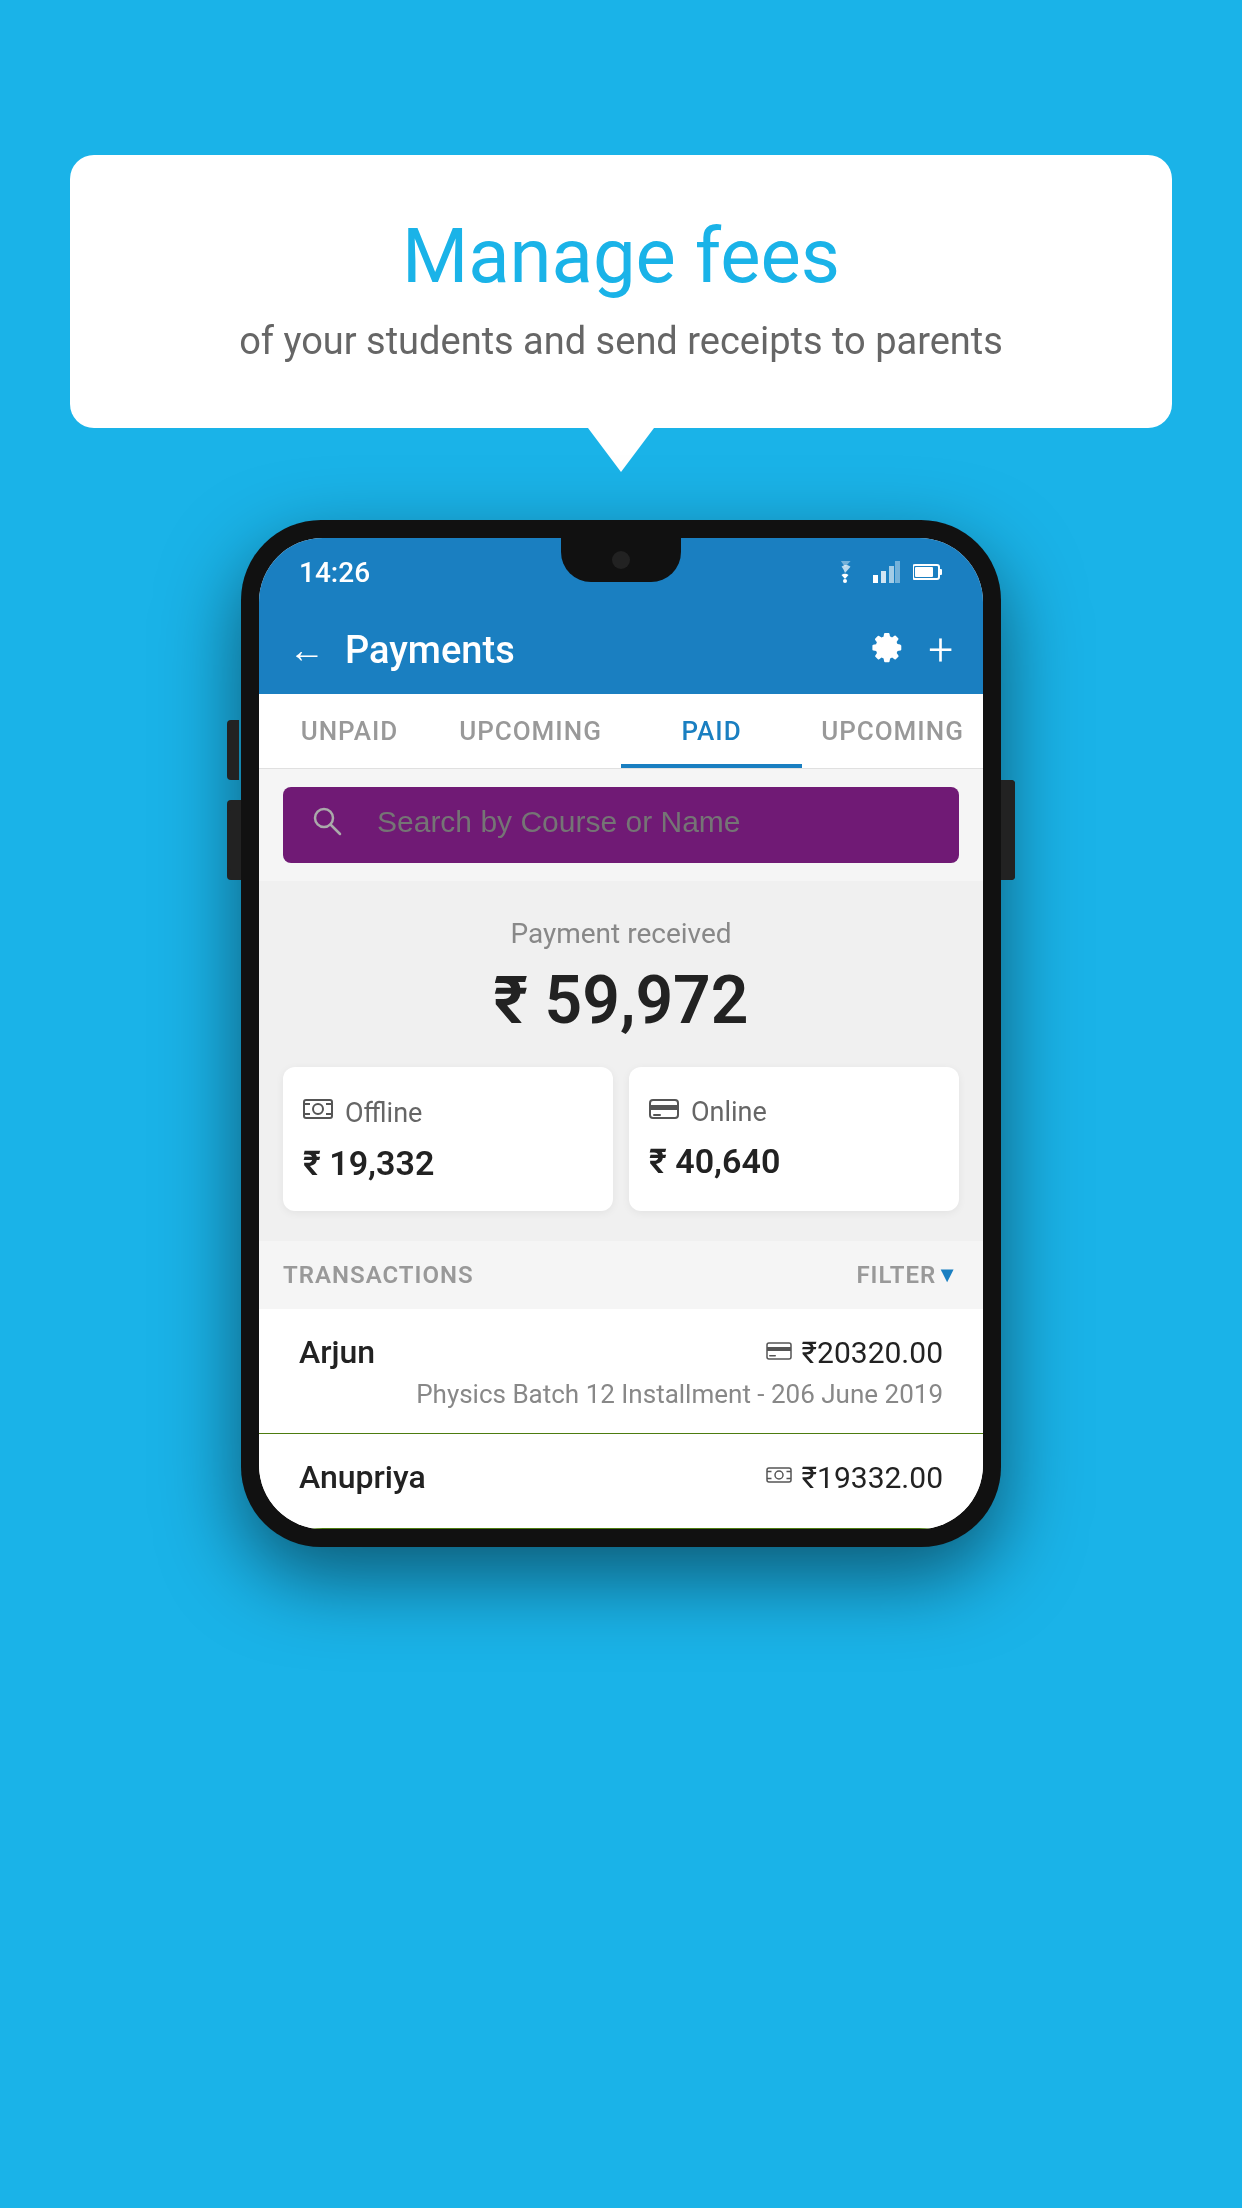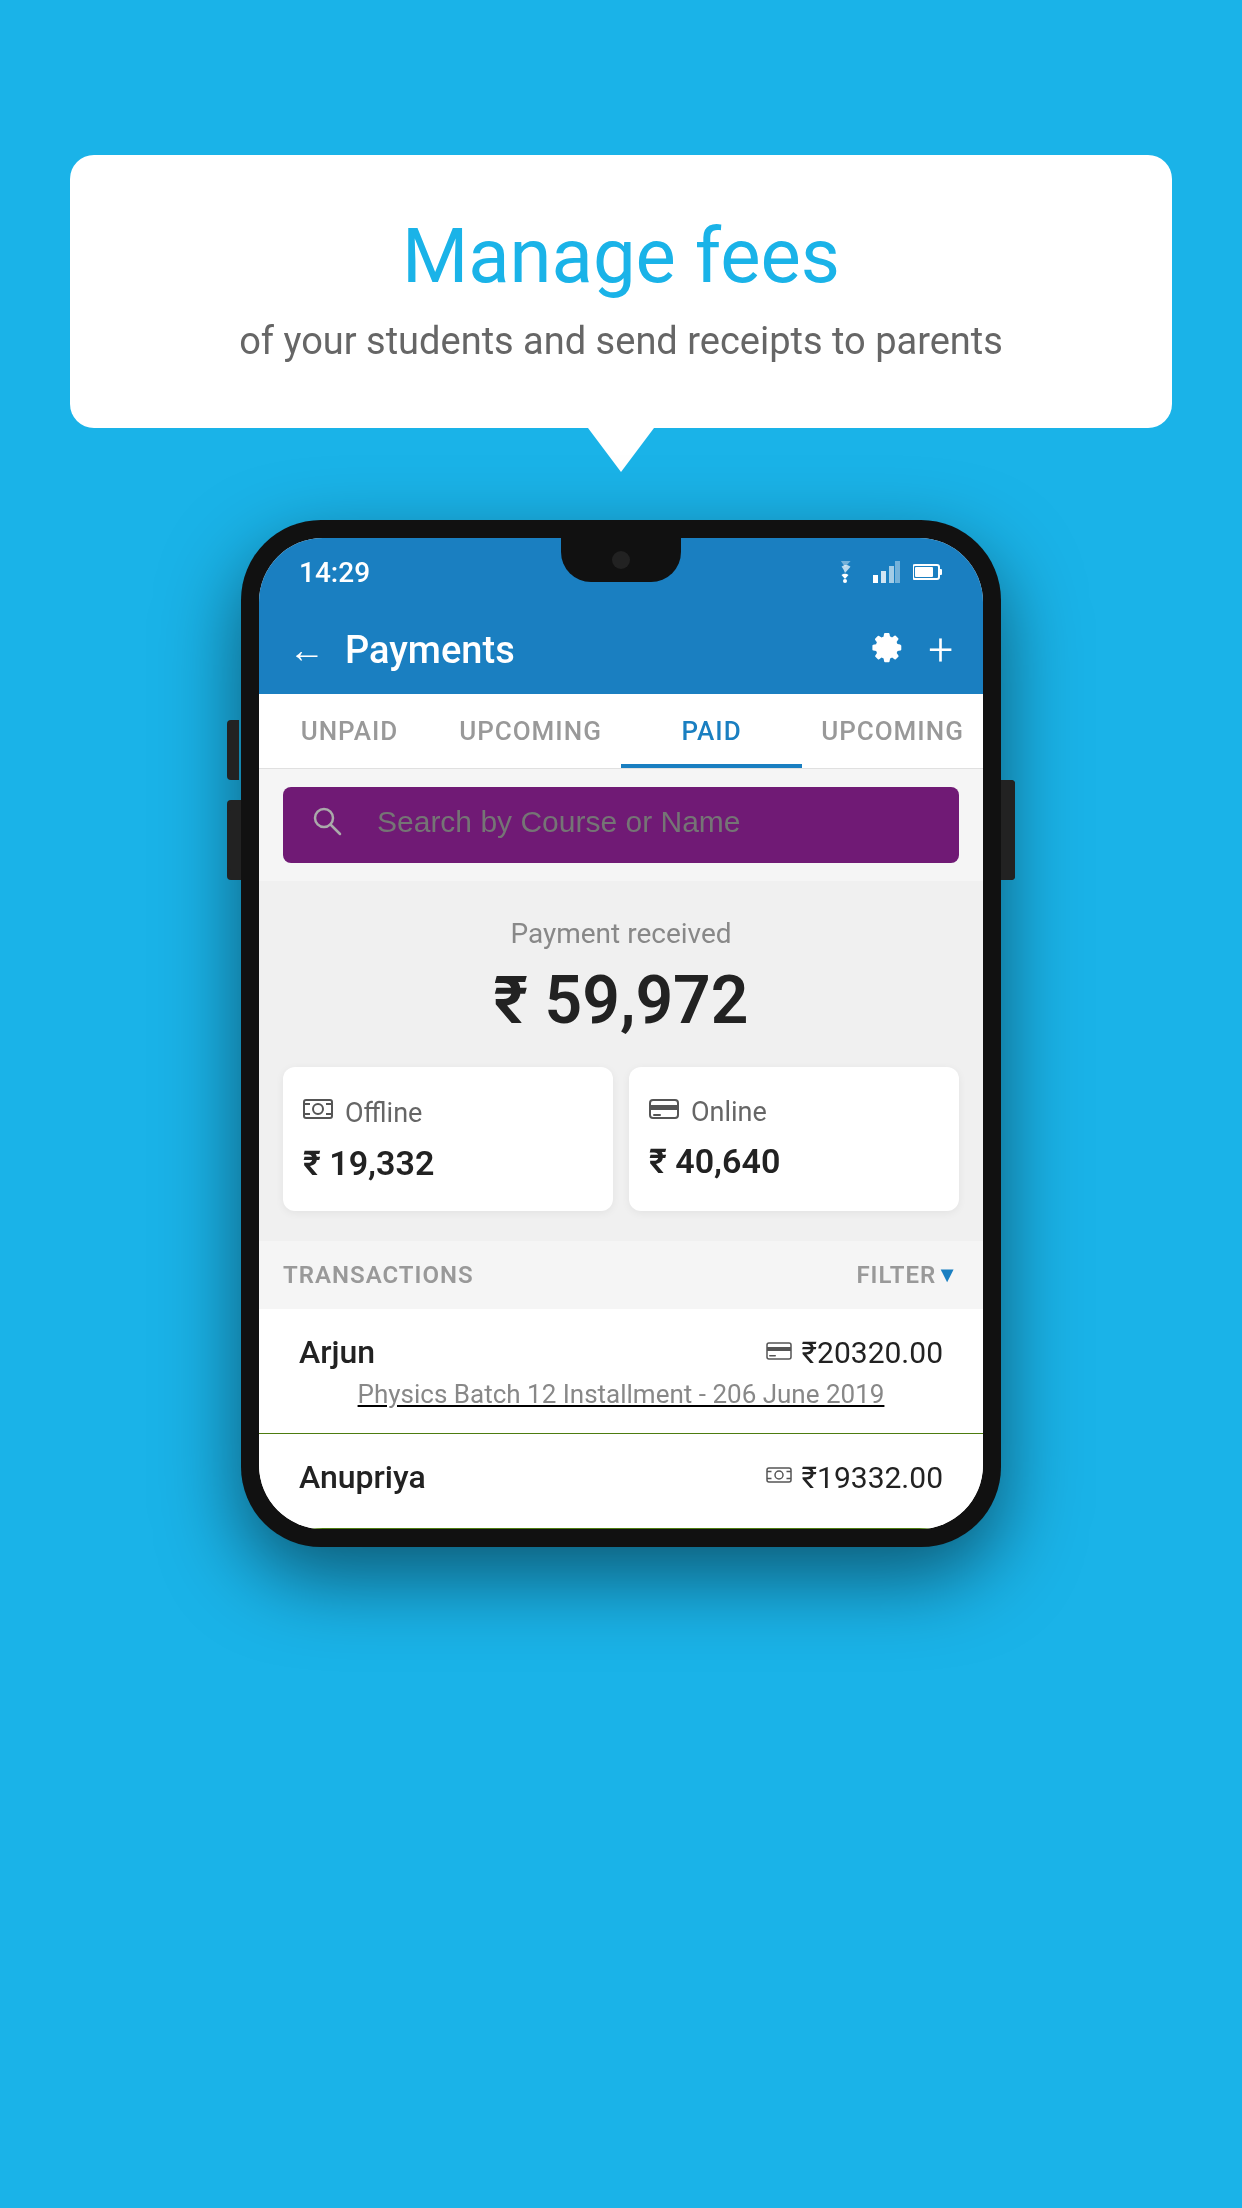--- a/index.html
+++ b/index.html
@@ -357,22 +357,21 @@
 
     .transaction-amount {
       color: #222;
       font-size: 30px;
       font-weight: 400;
     }
 
     .transaction-row-2 {
       display: flex;
       align-items: center;
-      justify-content: center;
-      text-decoration: underline;
+      justify-content: flex-end;
     }
 
     .transaction-course {
       color: #888;
       font-size: 26px;
     }
 
     .transaction-date {
       color: #888;
       font-size: 26px;
@@ -400,21 +399,21 @@
   <div class="phone-frame">
 
     <div style="position:absolute;left:-14px;top:200px;width:12px;height:60px;background:#222;border-radius:4px 0 0 4px;"></div>
     <div style="position:absolute;left:-14px;top:290px;width:12px;height:60px;background:#222;border-radius:4px 0 0 4px;"></div>
 
     <div style="position:absolute;right:-14px;top:260px;width:12px;height:100px;background:#222;border-radius:0 4px 4px 0;"></div>
 
     <div class="phone-screen">
 
       <div class="status-bar">
-        <span class="status-time">14:29</span>
+        <span class="status-time">14:26</span>
 
         <div class="notch">
           <div class="camera-dot"></div>
         </div>
         <div class="status-icons">
 
           <svg width="32" height="22" viewBox="0 0 32 22" fill="white">
             <path d="M16 18l3.5-4c-1-0.8-2.2-1.3-3.5-1.3s-2.5 0.5-3.5 1.3L16 18z"></path>
             <path d="M16 12l5.5-6.3c-2.8-2.4-6.2-2.4-9 0C14.5 7.5 16 12 16 12z" opacity="0.7"></path>
             <path d="M16 6l7.5-8c-4-3.4-9-3.4-13 0L16 6z" opacity="0.4"></path>

